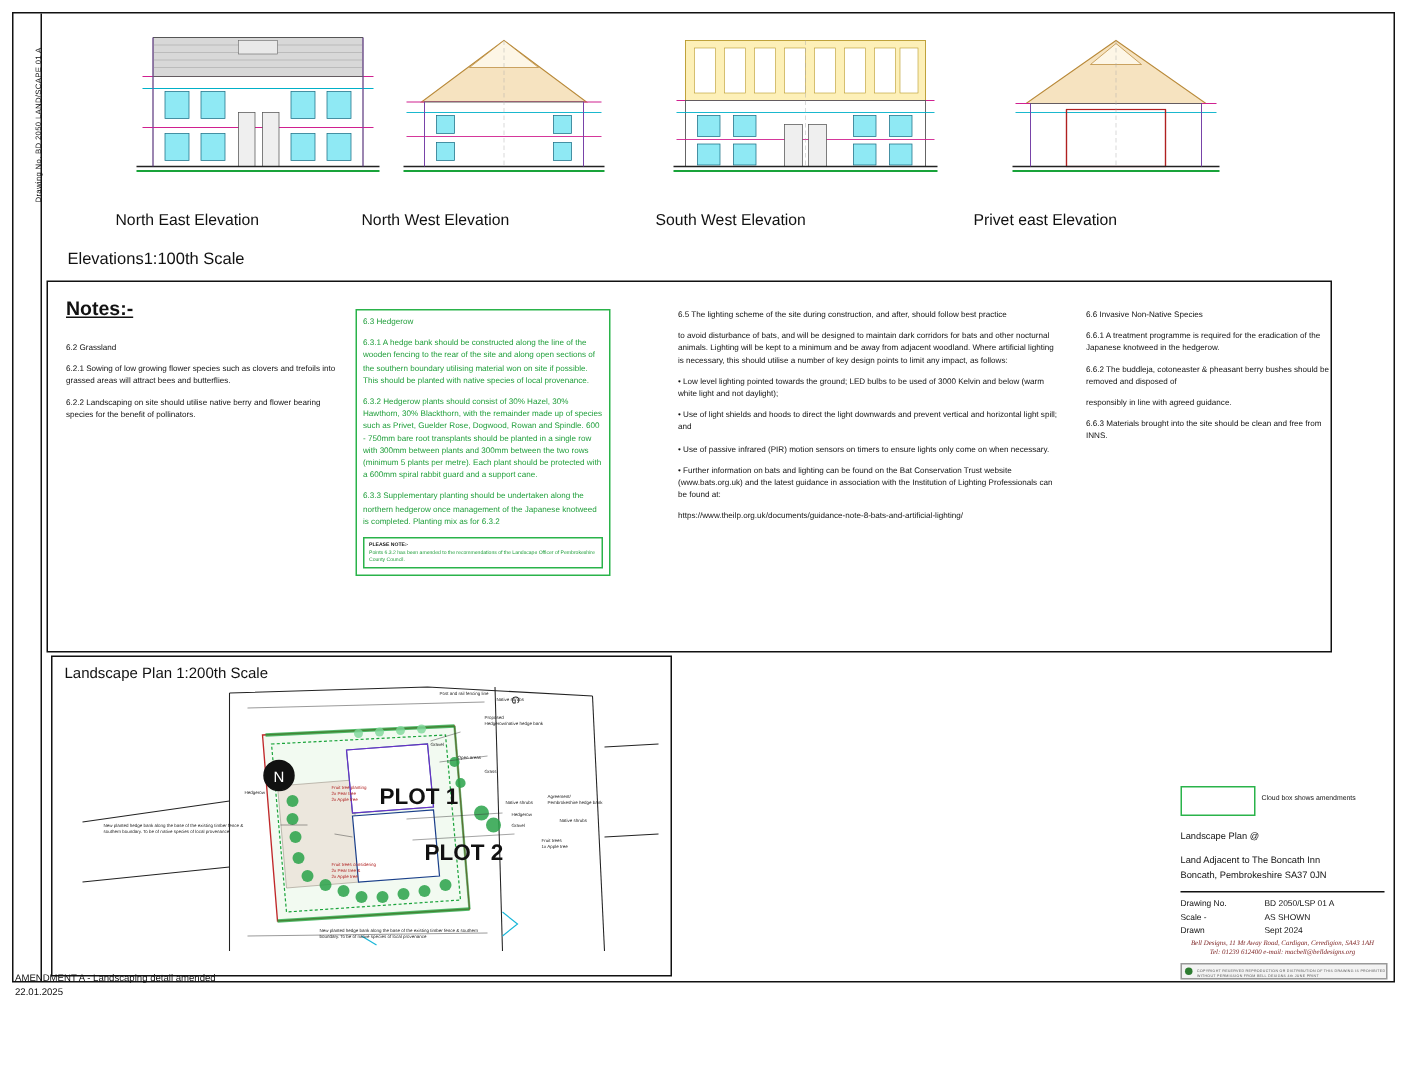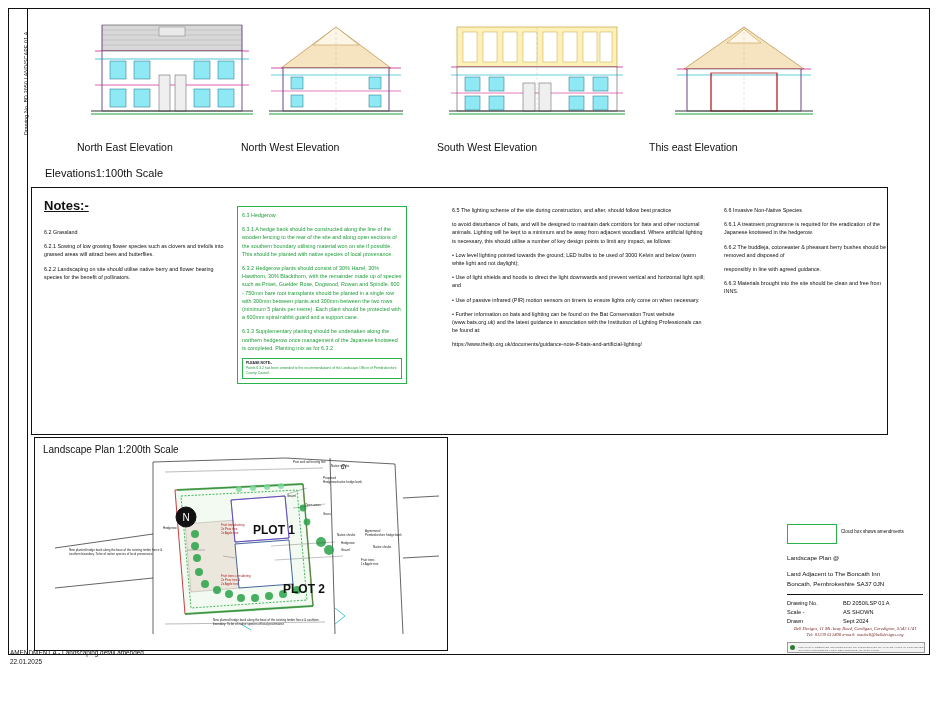--- a/index.html
+++ b/index.html
@@ -21,21 +21,21 @@
   .c2 .green{color:#1f9e3a;}
   .c3{left:420px;width:255px;top:18px;}
   .c4{left:692px;width:170px;top:18px;}
   .note-sub{border:1px solid #2ab34a;padding:2px 3px;margin-top:4px;font-size:3.4px;line-height:5px;color:#1f9e3a;}
   .note-sub b{color:#111;}
   
   .plan{position:absolute;left:25px;top:428px;width:412px;height:212px;border:1px solid #111;background:#fff;overflow:hidden;}
   .plan-title{position:absolute;left:8px;top:6px;font-size:10px;}
   .plan-svg{position:absolute;left:0;top:0;}
   .plan-lbl{position:absolute;font-size:3px;color:#222;line-height:4px;}
-  .plot-lbl{position:absolute;font-size:12px;font-weight:bold;color:#111;}
+  .plot-lbl{position:absolute;font-size:15px;font-weight:bold;color:#111;}
   
   .titleblock{position:absolute;left:770px;top:505px;width:145px;height:135px;}
   .cloudbox{position:absolute;left:8px;top:10px;width:48px;height:18px;border:1px solid #2ab34a;}
   .cloudtxt{position:absolute;left:62px;top:15px;font-size:4.6px;}
   .tb-line{position:absolute;font-size:6.2px;}
   .tb-small{position:absolute;font-size:5.6px;}
   .tb-rule{position:absolute;left:8px;width:136px;border-top:1px solid #111;}
   .tb-foot{position:absolute;left:8px;top:112px;width:136px;font-family:"Liberation Serif",serif;font-style:italic;font-size:4.6px;color:#7a1f1f;text-align:center;line-height:6px;}
   .stamp{position:absolute;left:8px;top:128px;width:136px;height:9px;border:1px solid #999;background:#f3f3f3;font-size:2.4px;color:#555;letter-spacing:.2px;overflow:hidden;}
   .stamp .dot{position:absolute;left:2px;top:2px;width:5px;height:5px;border-radius:50%;background:#2f7d32;}
@@ -160,21 +160,21 @@
         <line x1="28" y1="62" x2="162" y2="62" stroke="#00b0c8" stroke-width="0.6"></line>
         <rect x="62" y="60" width="66" height="38" fill="none" stroke="#b02020" stroke-width="0.8"></rect>
         <line x1="62" y1="60" x2="62" y2="98" stroke="#b02020" stroke-width="0.8"></line>
         <line x1="128" y1="60" x2="128" y2="98" stroke="#b02020" stroke-width="0.8"></line>
         <line x1="26" y1="98" x2="164" y2="98" stroke="#222" stroke-width="0.9"></line>
         <line x1="26" y1="101" x2="164" y2="101" stroke="#19a33a" stroke-width="1.2"></line>
         <line x1="38" y1="56" x2="38" y2="98" stroke="#7a3fb0" stroke-width="0.6"></line>
         <line x1="152" y1="56" x2="152" y2="98" stroke="#7a3fb0" stroke-width="0.6"></line>
         <line x1="95" y1="14" x2="95" y2="98" stroke="#aaa" stroke-width="0.3" stroke-dasharray="3,2"></line>
       </svg>
-      <div class="cap">This east Elevation</div>
+      <div class="cap">Privet east Elevation</div>
     </div>
   </div>
 
   <div style="position:absolute;left:36px;top:158px;font-size:11px;">Elevations1:100th Scale</div>
 
   <div class="notes">
     <div class="notes-title">Notes:-</div>
 
     <div class="col c1">
       <p>6.2 Grassland</p>
@@ -287,21 +287,21 @@
       </g>
       <text x="306" y="26" font-size="7" fill="#222" transform="rotate(90 306 26)">G</text>
     </svg>
 
     <svg class="compass" style="left:140px;top:68px;" viewBox="0 0 22 22">
       <circle cx="11" cy="11" r="10" fill="#111" stroke="#111"></circle>
       <text x="11" y="15" font-size="10" fill="#fff" text-anchor="middle" font-family="Liberation Sans">N</text>
     </svg>
 
     <div class="plot-lbl" style="left:218px;top:85px;">PLOT 1</div>
-    <div class="plot-lbl" style="left:248px;top:144px;">PLOT 2</div>
+    <div class="plot-lbl" style="left:248px;top:122px;">PLOT 2</div>
 
     <div class="plan-lbl" style="left:258px;top:22px;width:36px;">Post and rail fencing line</div>
     <div class="plan-lbl" style="left:296px;top:26px;width:34px;">Native shrubs</div>
     <div class="plan-lbl" style="left:288px;top:38px;width:50px;white-space:pre-line;">Proposed
 Hedgerow/native hedge bank</div>
     <div class="plan-lbl" style="left:252px;top:56px;">Gravel</div>
     <div class="plan-lbl" style="left:270px;top:65px;">Open areas</div>
     <div class="plan-lbl" style="left:288px;top:74px;">Grass</div>
     <div class="plan-lbl" style="left:302px;top:95px;">Native shrubs</div>
     <div class="plan-lbl" style="left:306px;top:103px;">Hedgerow</div>

